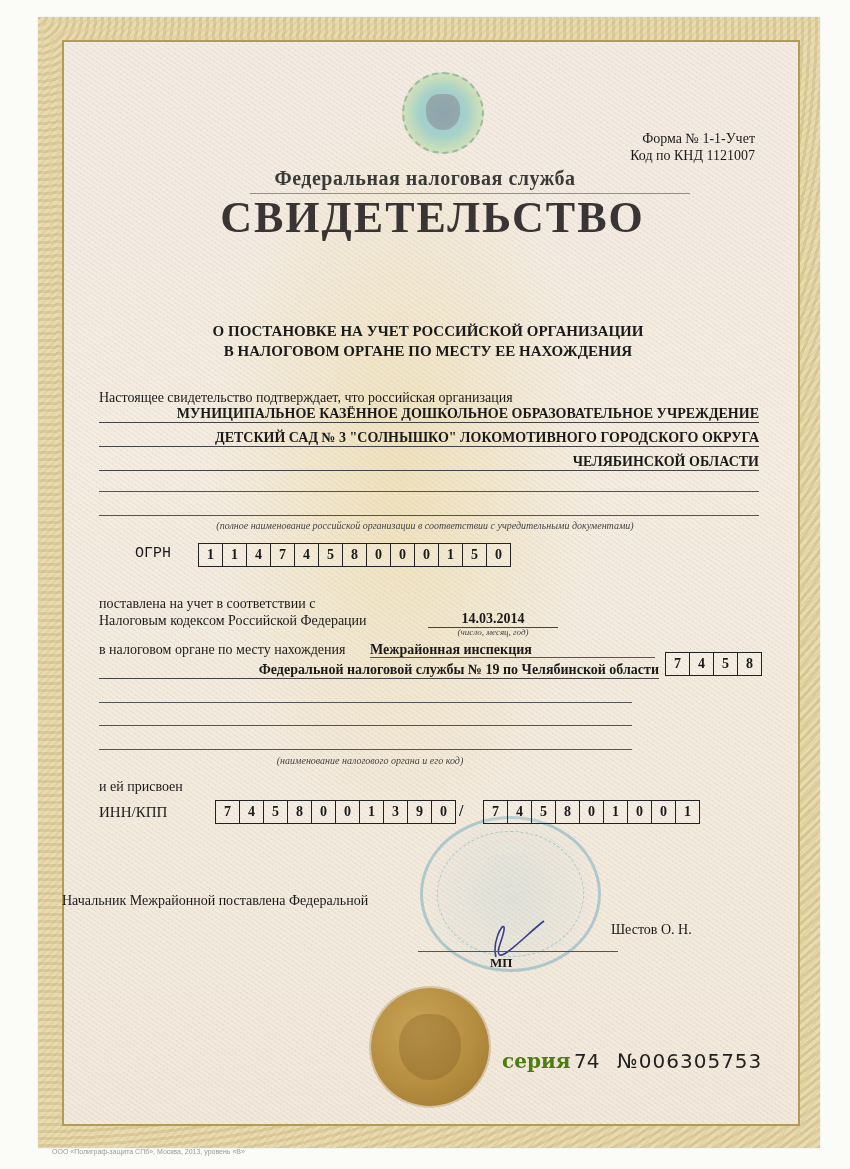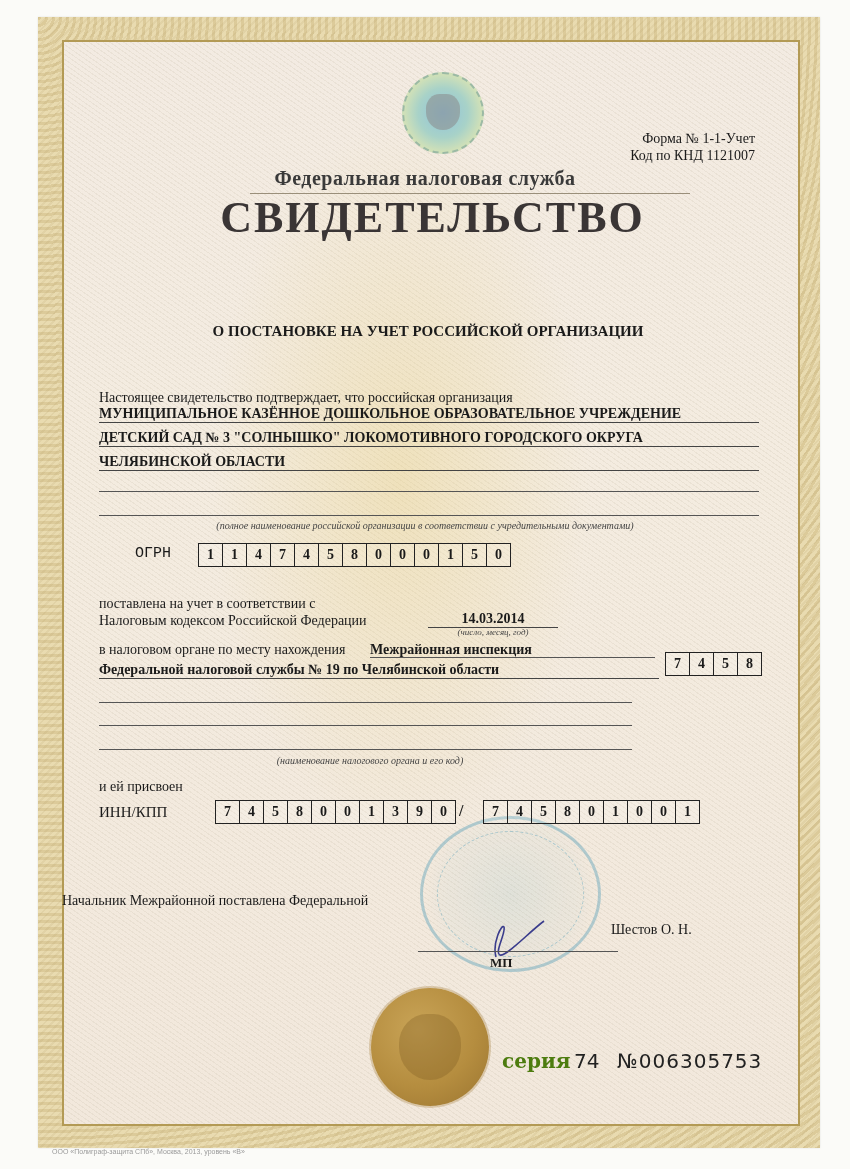--- a/index.html
+++ b/index.html
@@ -42,21 +42,21 @@
     }
     .hologram-inner {
       position: absolute; left: 22px; top: 20px; width: 34px; height: 36px;
       background: #8a8a8a; opacity: 0.55; border-radius: 40% 40% 50% 50%;
     }
     .form-no { right: 95px; top: 130px; text-align: right; font-size: 14px; line-height: 17px; margin-left: 24px; }
     .fns { left: 0; width: 850px; top: 167px; text-align: center; font-size: 20px; font-weight: bold; color: #3a3a3a; letter-spacing: 0.5px; }
     .fns-line { left: 250px; top: 193px; width: 440px; border-top: 1px solid #9a8f7a; }
     .title { left: 0; width: 865px; top: 192px; text-align: center; font-size: 44px; font-weight: bold; color: #3a3535; letter-spacing: 2px; }
     .subtitle { left: 0; width: 820px; top: 321px; text-align: center; font-size: 15px; font-weight: bold; line-height: 20px; margin-left: 18px; }
-    .text { font-size: 14px; line-height: 16px; }
+    .text { font-size: 14px; line-height: 16px; text-align: right; }
     .bold { font-weight: bold; }
     .uline { border-bottom: 1px solid #444; }
     .hint { font-size: 10px; font-style: italic; color: #444; }
     .line { border-top: 1px solid #555; }
     .boxes { display: flex; border: 1px solid #222; background: rgba(255,255,255,0.15); }
     .box {
       width: 23px; height: 22px; border-right: 1px solid #222;
       display: flex; align-items: center; justify-content: center;
       font-size: 14px; font-weight: bold;
     }
@@ -105,20 +105,21 @@
   <div>Форма № 1-1-Учет</div>
   <div>Код по КНД 1121007</div>
 </div>
 
 <div class="abs fns">Федеральная налоговая служба</div>
 <div class="abs fns-line"></div>
 <div class="abs title">СВИДЕТЕЛЬСТВО</div>
 
 <div class="abs subtitle">
   <div>О ПОСТАНОВКЕ НА УЧЕТ РОССИЙСКОЙ ОРГАНИЗАЦИИ</div>
+  <div>В НАЛОГОВОМ ОРГАНЕ  ПО МЕСТУ ЕЕ НАХОЖДЕНИЯ</div>
 </div>
 
 <div class="abs text" style="left:99px; top:390px;">Настоящее свидетельство подтверждает, что российская организация</div>
 <div class="abs text bold uline" style="left:99px; top:406px; width:660px;">МУНИЦИПАЛЬНОЕ КАЗЁННОЕ ДОШКОЛЬНОЕ ОБРАЗОВАТЕЛЬНОЕ УЧРЕЖДЕНИЕ</div>
 <div class="abs text bold uline" style="left:99px; top:430px; width:660px;">ДЕТСКИЙ САД № 3 "СОЛНЫШКО" ЛОКОМОТИВНОГО ГОРОДСКОГО ОКРУГА</div>
 <div class="abs text bold uline" style="left:99px; top:454px; width:660px;">ЧЕЛЯБИНСКОЙ ОБЛАСТИ</div>
 <div class="abs line" style="left:99px; top:491px; width:660px;"></div>
 <div class="abs line" style="left:99px; top:515px; width:660px;"></div>
 <div class="abs hint" style="left:0; width:850px; text-align:center; top:520px;">(полное наименование российской организации в соответствии с учредительными документами)</div>
 

